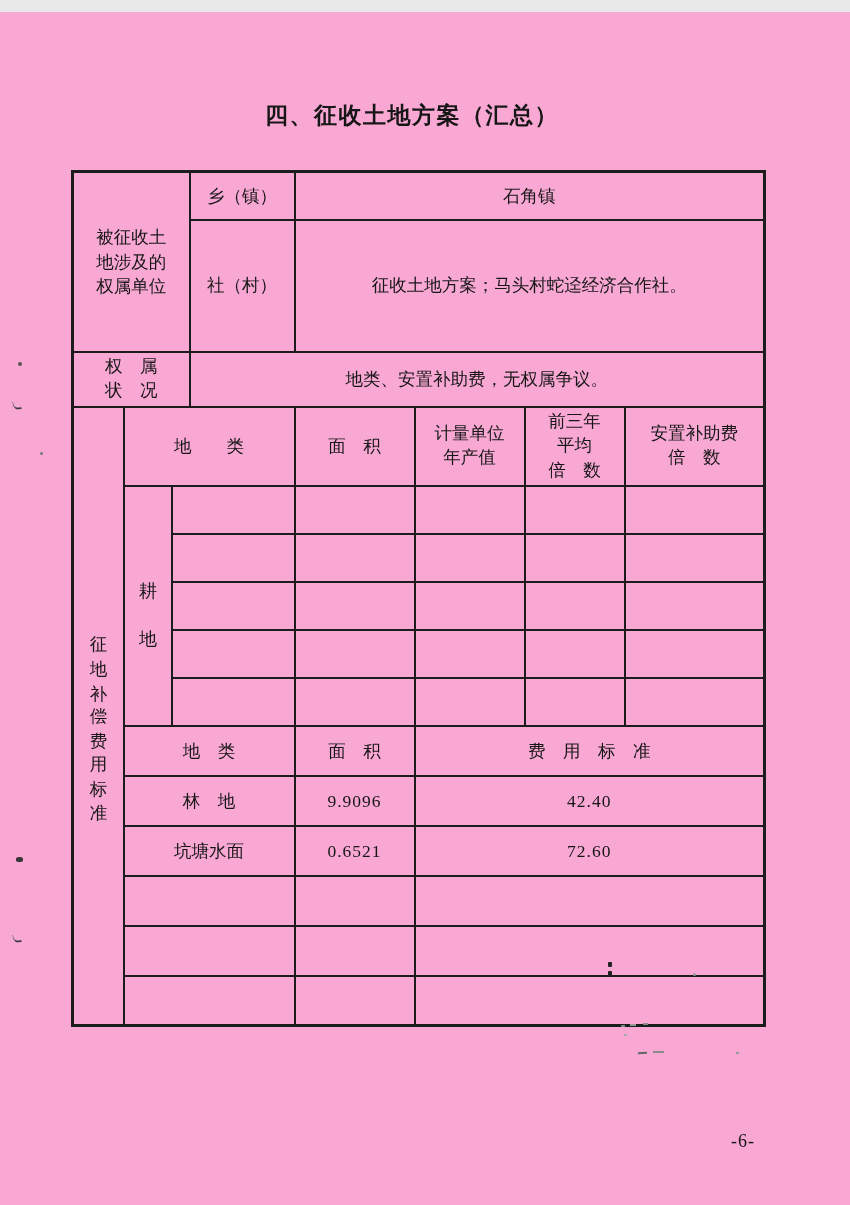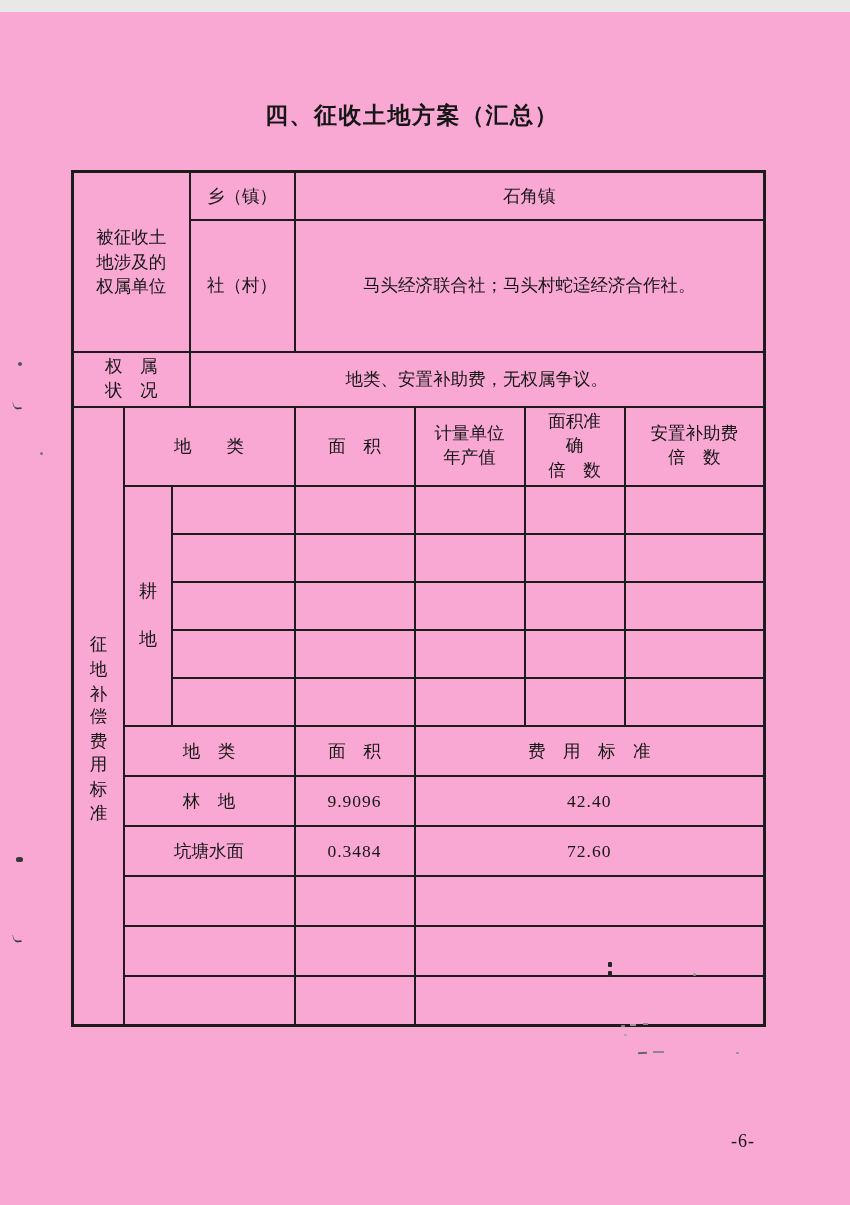--- a/index.html
+++ b/index.html
@@ -70,38 +70,38 @@
 
     <tbody>
         <tr style="height:48px">
       <td colspan="3" rowspan="2" class="c-owner">被征收土地涉及的权属单位</td>
       <td>乡（镇）</td>
       <td colspan="4" class="c-left">石角镇</td>
     </tr>
 
     <tr style="height:132px">
       <td>社（村）</td>
-      <td colspan="4" class="c-left">马头经济联合社；马头村蛇迳经济合作社。</td>
+      <td colspan="4" class="c-left">征收土地方案；马头村蛇迳经济合作社。</td>
     </tr>
 
     <tr style="height:50px">
       <td colspan="3" class="pre">权　属
 状　况</td>
       <td colspan="5" class="c-left">地类、安置补助费，无权属争议。</td>
     </tr>
 
     <tr style="height:57px">
       <td rowspan="12" style="padding:0">
         <span class="vtext side">征地补偿费用标准</span>
       </td>
       <td colspan="3" class="c-head">地　　类</td>
       <td class="c-head">面　积</td>
       <td class="c-head pre">计量单位
 年产值</td>
-      <td class="c-head pre">面积准确
+      <td class="c-head pre">前三年平均
 倍　数</td>
       <td class="c-head pre">安置补助费
 倍　数</td>
     </tr>
 
     <tr style="height:48px">
       <td rowspan="5" style="padding:0">
         <span class="vtext geng">耕地</span>
       </td>
       <td colspan="2"></td>
@@ -145,21 +145,21 @@
       <td colspan="3" class="c-head">费　用　标　准</td>
     </tr>
 
     <tr style="height:50px">
       <td colspan="3">林　地</td>
       <td class="num">9.9096</td>
       <td colspan="3" class="num">42.40</td>
     </tr>
     <tr style="height:50px">
       <td colspan="3">坑塘水面</td>
-      <td class="num">0.3484</td>
+      <td class="num">0.6521</td>
       <td colspan="3" class="num">72.60</td>
     </tr>
     <tr style="height:50px">
       <td colspan="3"></td>
       <td class="num"></td>
       <td colspan="3" class="num"></td>
     </tr>
     <tr style="height:50px">
       <td colspan="3"></td>
       <td class="num"></td>

